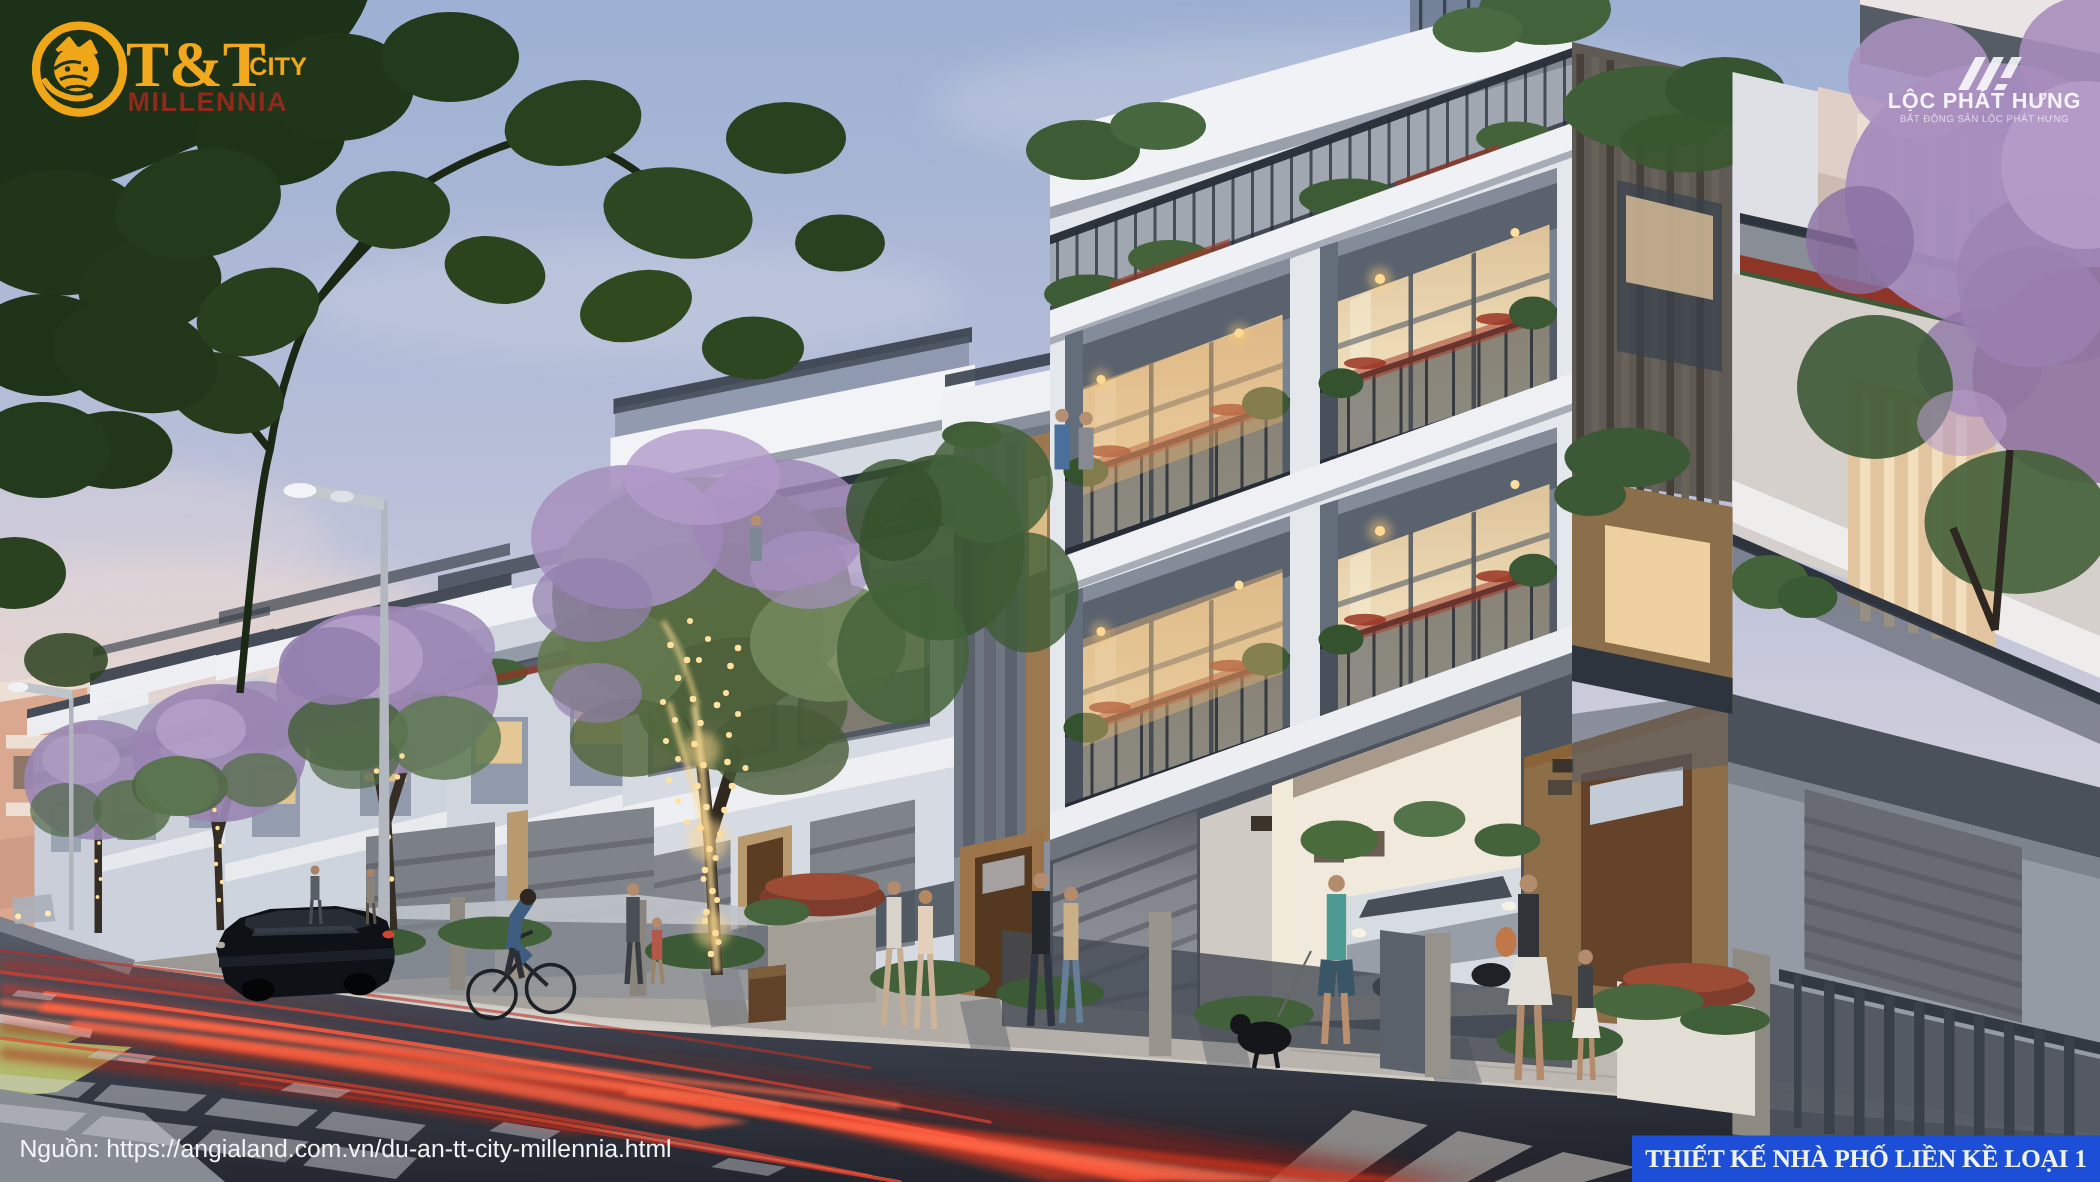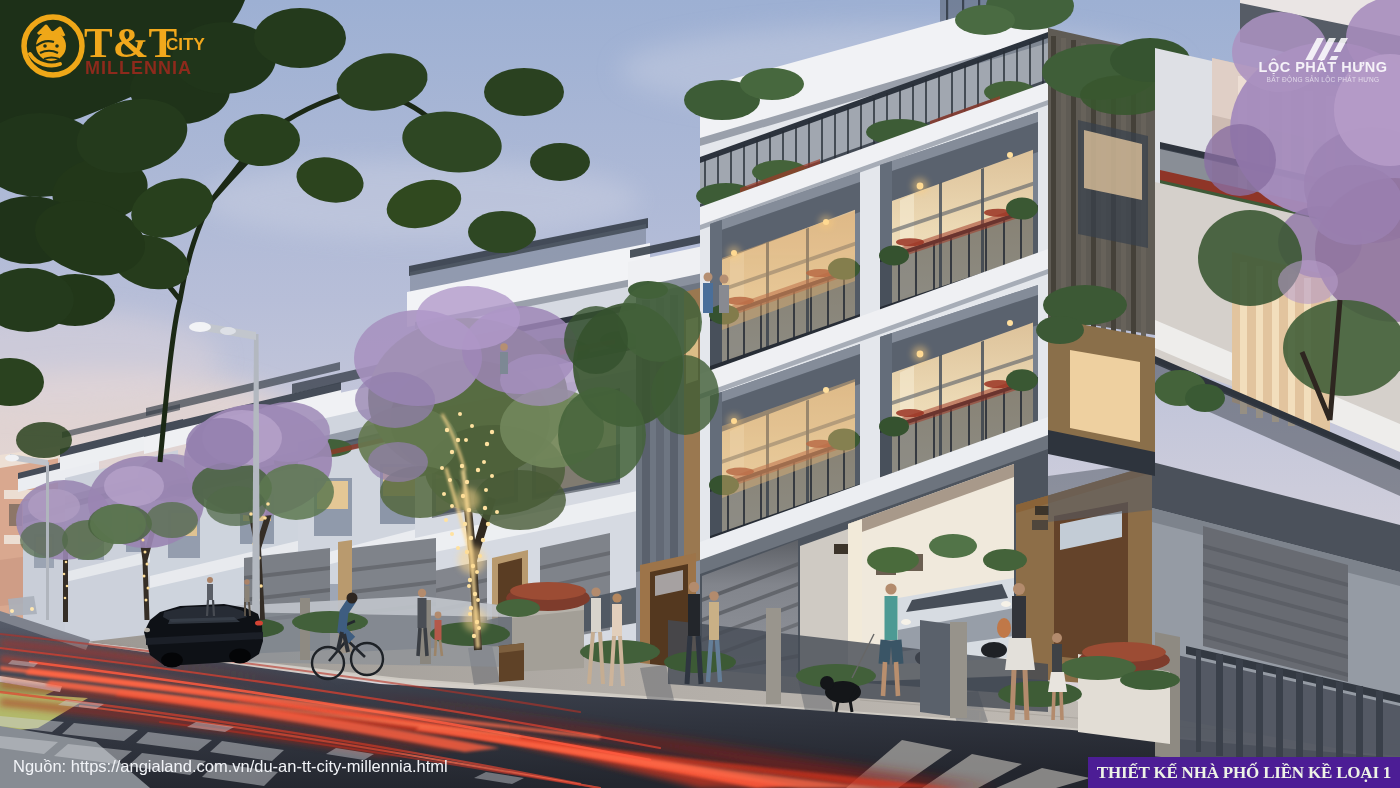--- a/index.html
+++ b/index.html
@@ -1012,14 +1012,14 @@
 <rect x="36" y="0" width="7" height="14"></rect>
 <rect x="36" y="18" width="7" height="4"></rect>
 </g>
 <text x="75" y="36" text-anchor="middle" font-family="Liberation Sans,sans-serif" font-size="14.5" font-weight="bold" fill="rgba(255,255,255,0.88)" letter-spacing="0.5">LỘC PHÁT HƯNG</text>
 </svg>
 <div style="font-size:6.5px;letter-spacing:0.3px;opacity:0.75;margin-top:2px;">BẤT ĐỘNG SẢN LỘC PHÁT HƯNG</div>
 </div>
 
 <div class="txt" style="left:13px;top:757px;font-size:16.5px;color:#f2f4f8;">Nguồn: https://angialand.com.vn/du-an-tt-city-millennia.html</div>
 
-<div class="txt" style="left:1088px;top:757px;width:312px;height:31px;background:#4c1d95;color:#eef3e6;font-family:'Liberation Serif',serif;font-size:17px;font-weight:bold;text-align:center;line-height:31px;letter-spacing:-0.2px;">THIẾT KẾ NHÀ PHỐ LIỀN KỀ LOẠI 1</div>
+<div class="txt" style="left:1088px;top:757px;width:312px;height:31px;background:#1d4ed8;color:#eef3e6;font-family:'Liberation Serif',serif;font-size:17px;font-weight:bold;text-align:center;line-height:31px;letter-spacing:-0.2px;">THIẾT KẾ NHÀ PHỐ LIỀN KỀ LOẠI 1</div>
 </div>
 
 </body></html>

